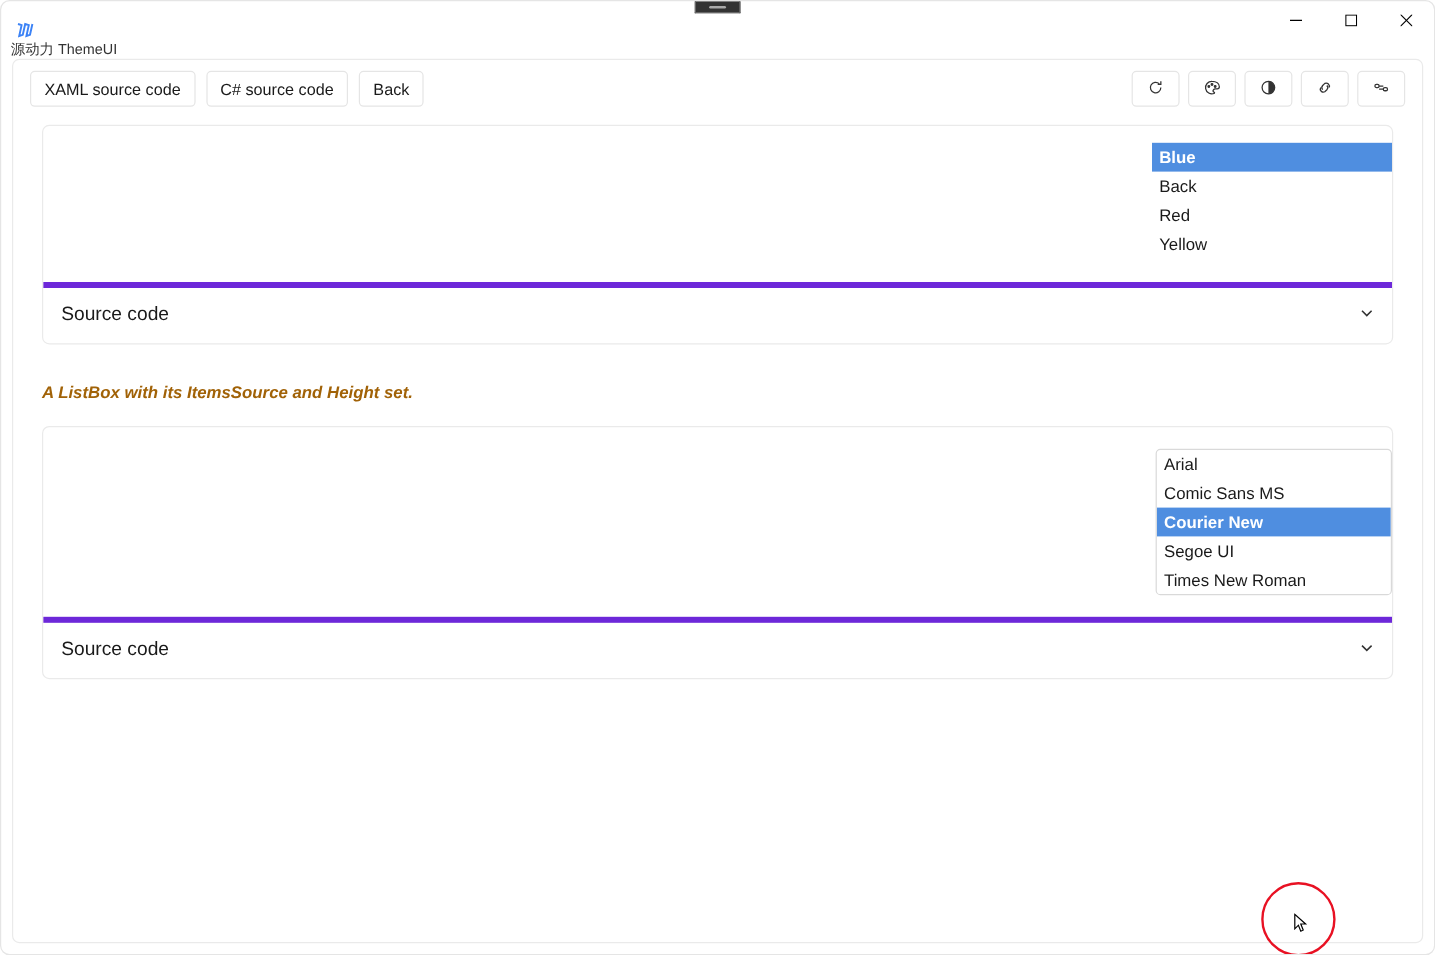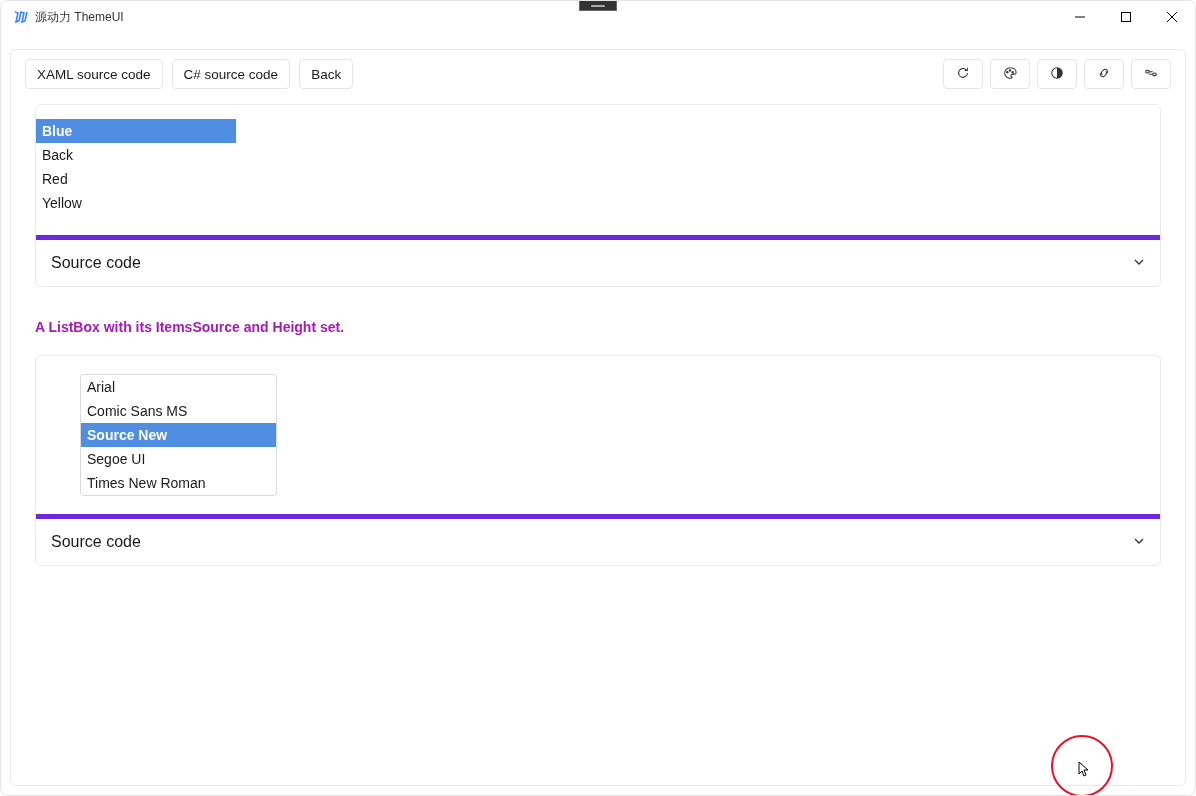--- a/index.html
+++ b/index.html
@@ -13,23 +13,23 @@
       height: 796px;
       background: #ffffff;
       overflow: hidden;
       position: relative;
       border: 1px solid #e5e5e5;
       border-radius: 8px;
     }
     .titlebar {
       height: 32px;
       display: flex;
-      align-items: center;
-      padding: 0 8px;
+      padding: 16px 8px;
       position: relative;
+      flex-direction: column;
     }
     .app-logo {
       width: 16px;
       height: 16px;
       color: #3b82f6;
       margin: 0 6px 0 4px;
       display: flex;
       align-items: center;
     }
     .app-title {
@@ -123,21 +123,21 @@
     .card {
       border: 1px solid #eaeaea;
       border-radius: 6px;
       margin-bottom: 32px;
       overflow: hidden;
     }
     .card-content {
       min-height: 130px;
       padding: 14px 0 16px 0;
       display: flex;
-      justify-content: flex-start;
+      justify-content: flex-end;
     }
     .listbox-flat {
       width: 200px;
     }
     .listbox-flat .item {
       padding: 4px 6px;
       font-size: 14px;
       color: #1a1a1a;
       cursor: pointer;
     }
@@ -175,22 +175,23 @@
       color: #1a1a1a;
     }
     .chevron {
       width: 12px;
       height: 12px;
       transform: rotate(0deg);
     }
     .section-heading {
       font-size: 14px;
       font-weight: 700;
-      color: #a21caf;
+      color: #a16207;
       margin: 0 0 20px 0;
+      font-style: italic;
     }
     .cursor-ring {
       position: absolute;
       right: 72px;
       bottom: -12px;
       width: 62px;
       height: 62px;
       border: 2px solid #e81123;
       border-radius: 50%;
       pointer-events: none;
@@ -316,21 +317,21 @@
       </div>
     </div>
 
     <h3 class="section-heading">A ListBox with its ItemsSource and Height set.</h3>
 
     <div class="card">
       <div class="card-content" style="padding-top:18px;padding-bottom:18px;">
         <div class="listbox-bordered" id="listbox2">
             <div class="item">Arial</div>
             <div class="item">Comic Sans MS</div>
-            <div class="item selected">Source New</div>
+            <div class="item selected">Courier New</div>
             <div class="item">Segoe UI</div>
             <div class="item">Times New Roman</div>
           </div>
       </div>
       <div class="expander-head">
         <span>Source code</span>
         <span>
           <svg class="chevron" viewBox="0 0 12 12" fill="none" stroke="#333" stroke-width="1.3">
               <path d="M2 4l4 4 4-4"></path>
             </svg>

